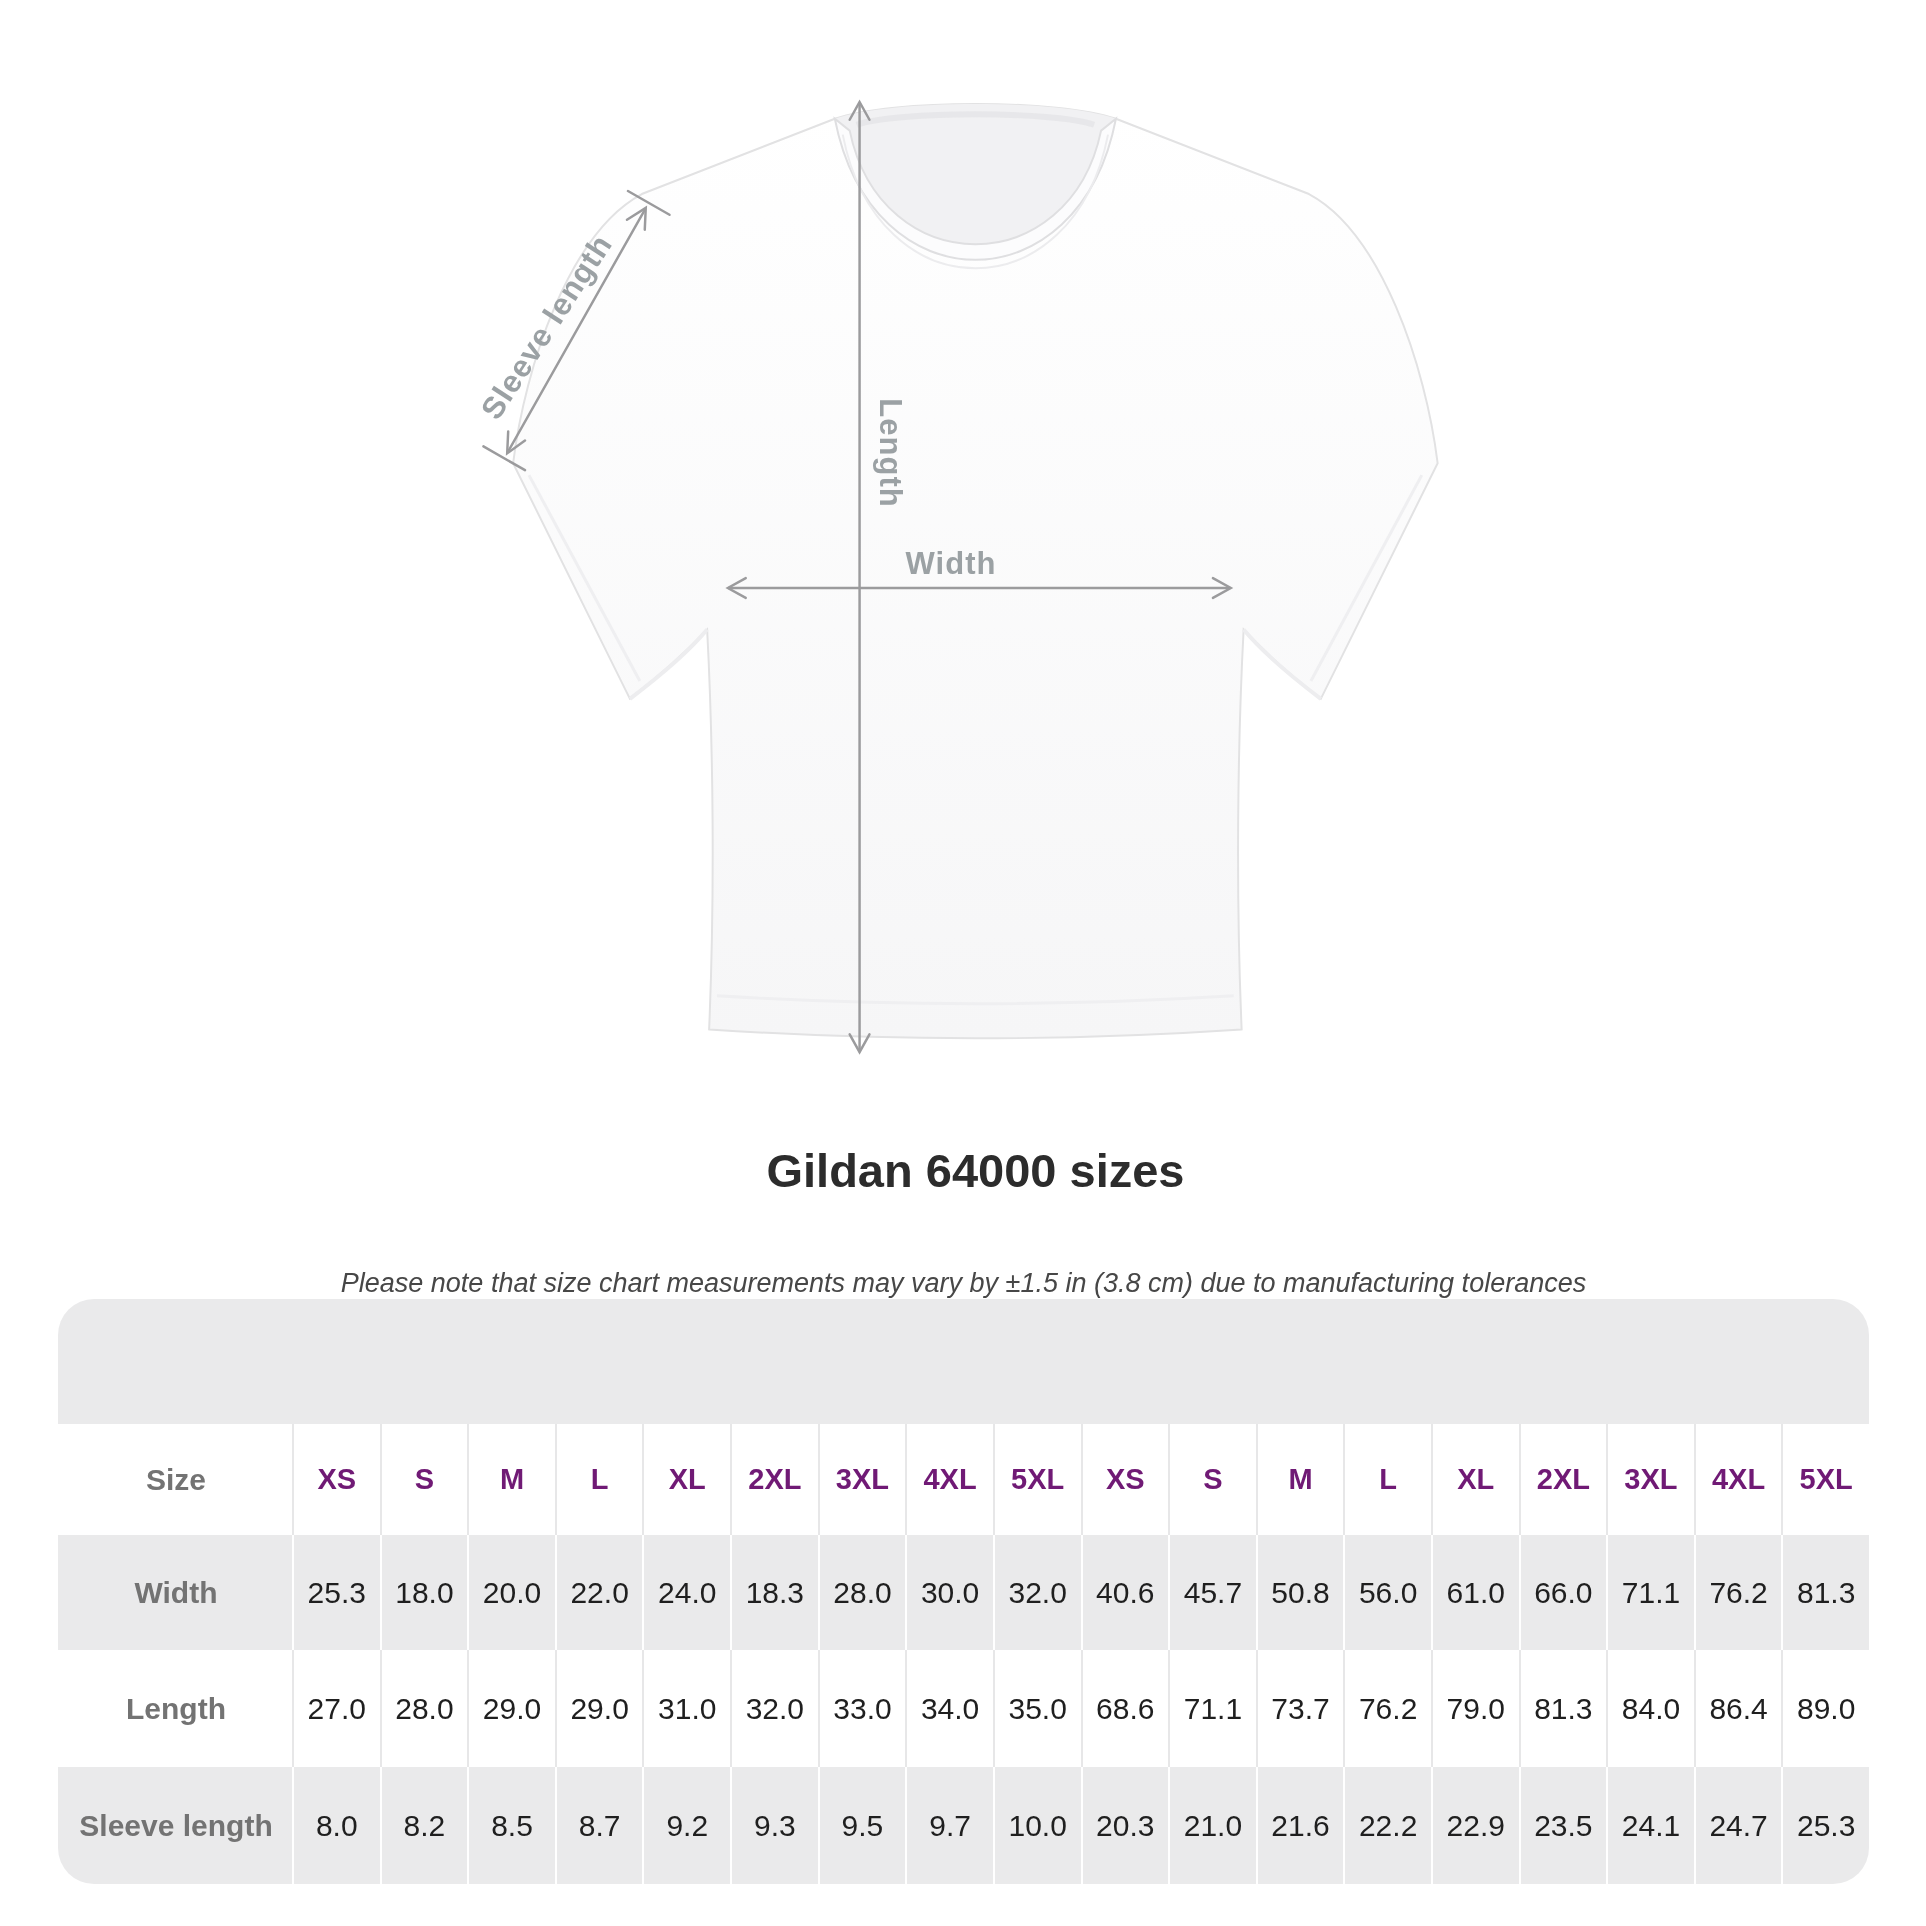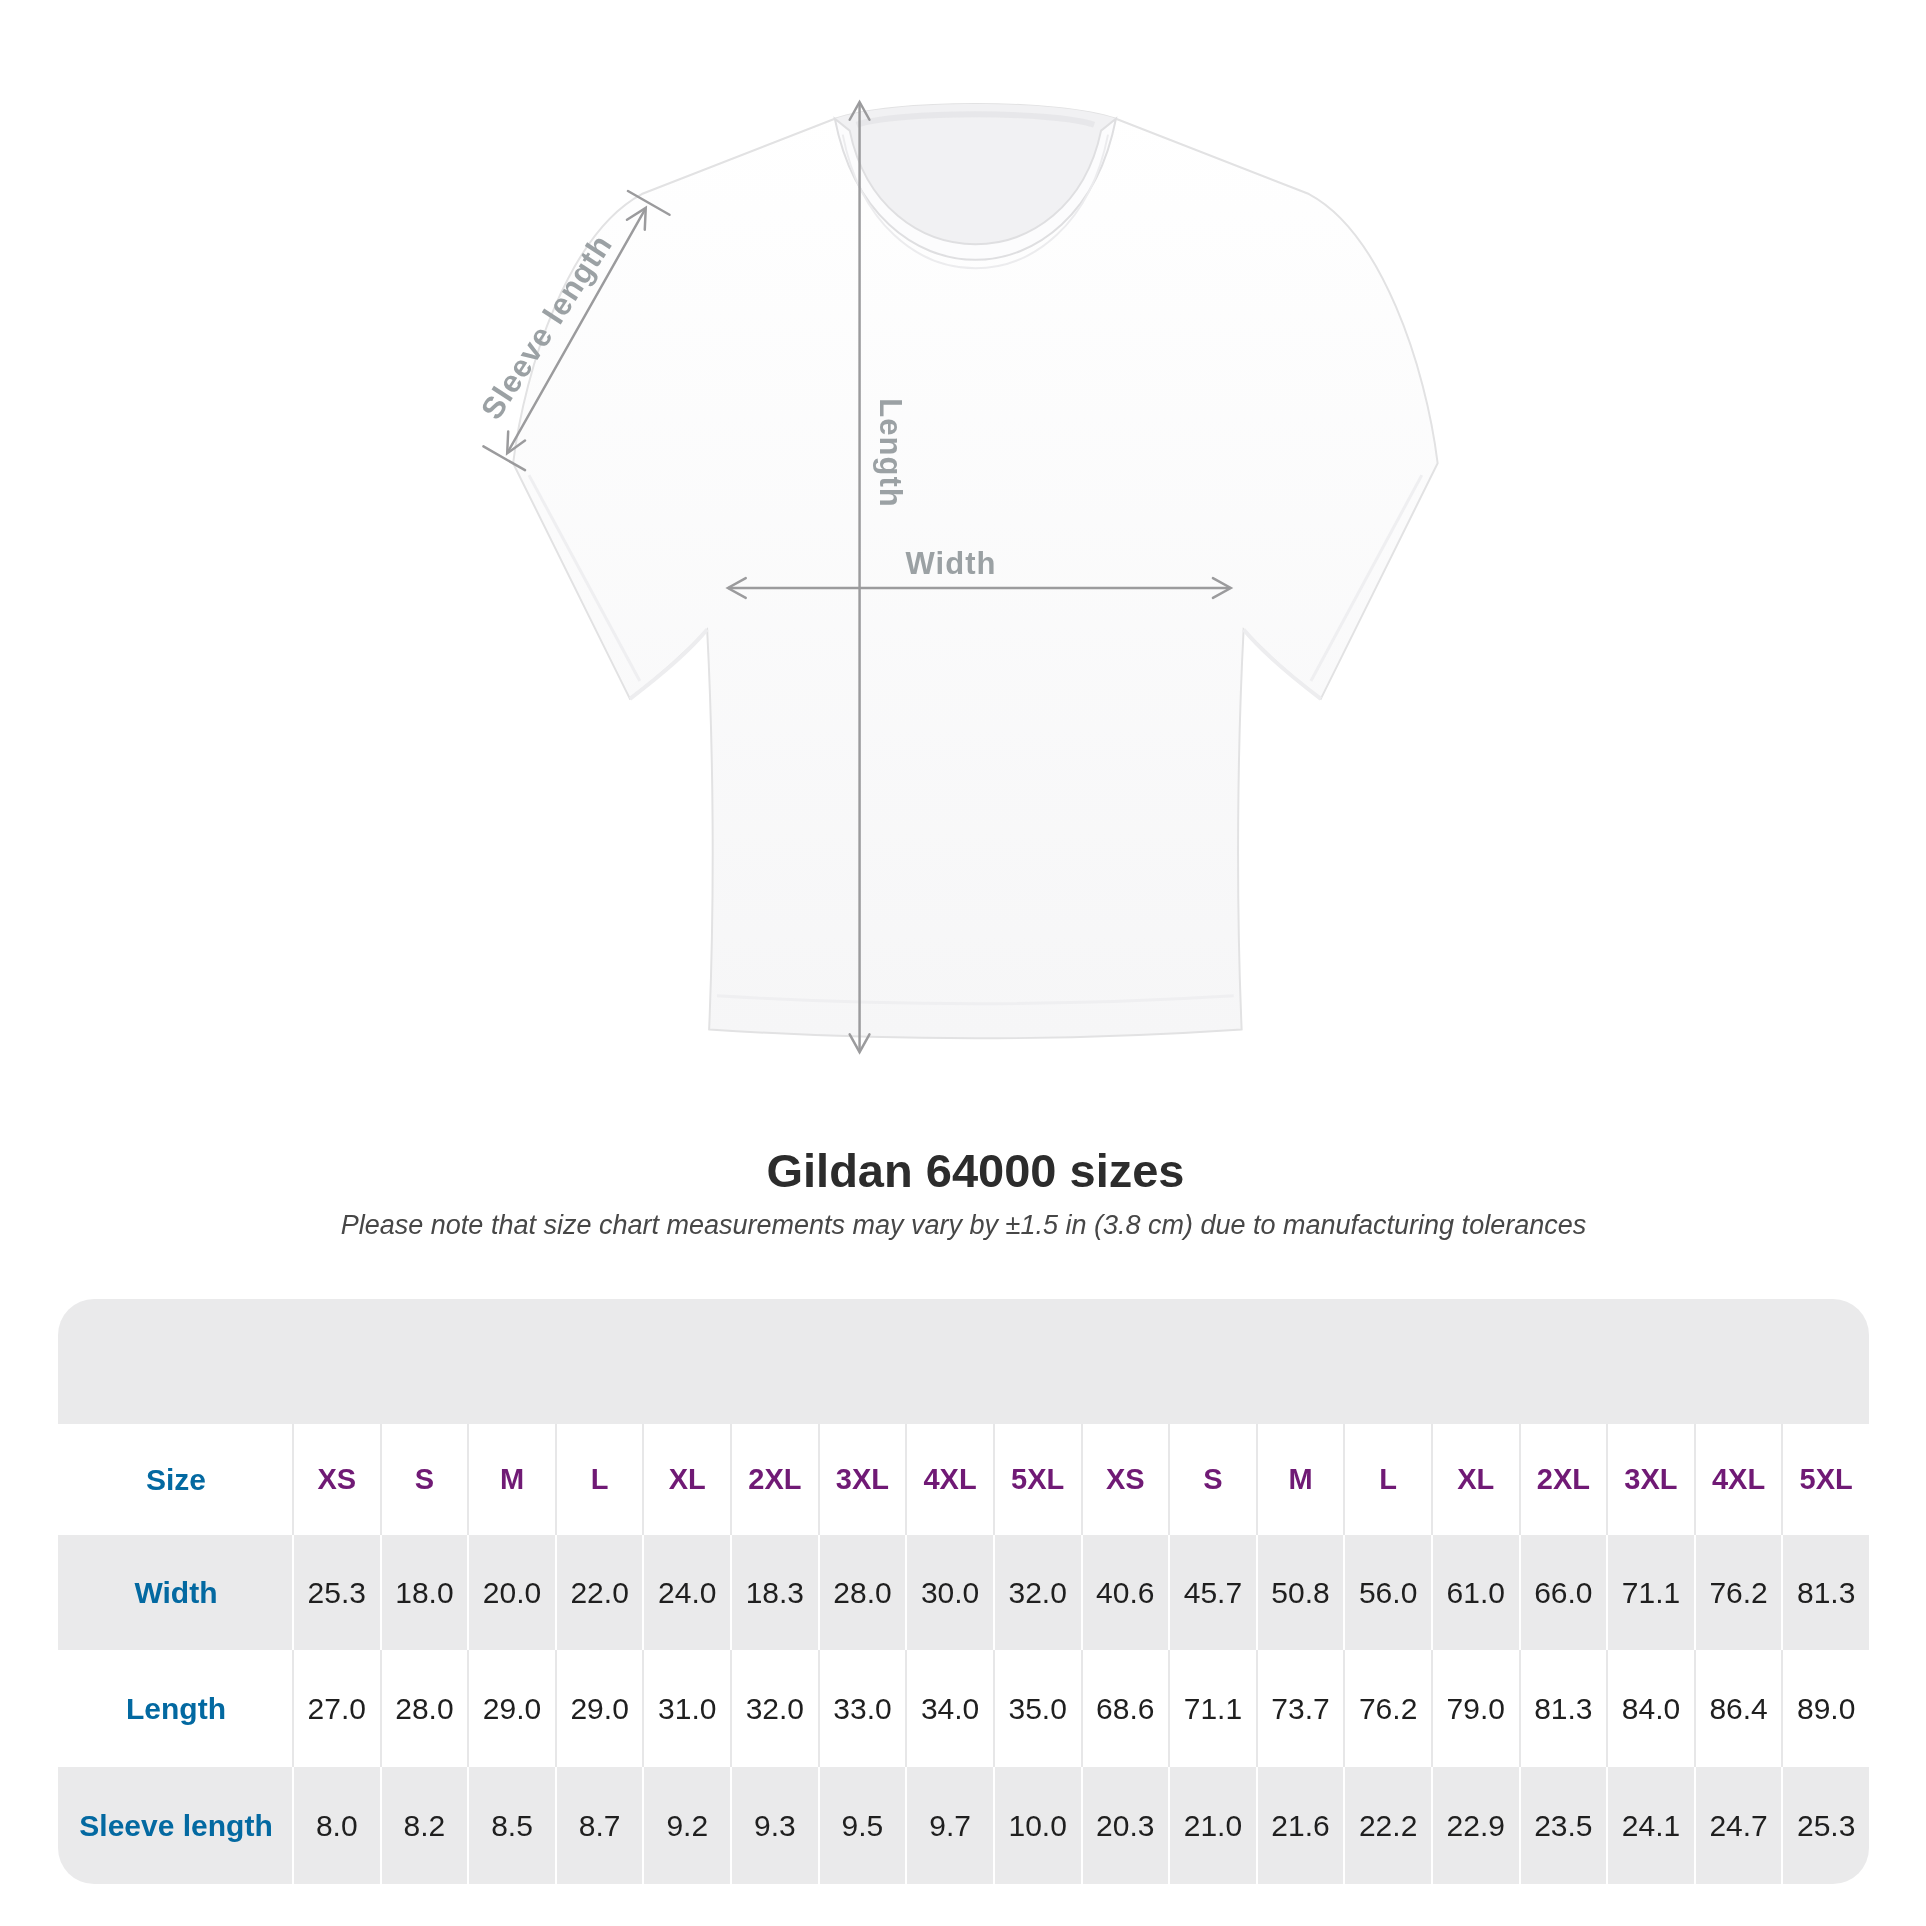--- a/index.html
+++ b/index.html
@@ -14,21 +14,21 @@
     white-space:nowrap;transform:translate(-50%,-50%);
   }
   .dim-label.rot-length{transform:translate(-50%,-50%) rotate(90deg);}
   .dim-label.rot-sleeve{transform:translate(-50%,-50%) rotate(-57deg);}
   
   .page-title{
     position:absolute;left:0;top:1131px;width:100%;text-align:center;
     font-size:47px;font-weight:700;color:#2c2c2c;margin:12px;
   }
   .page-note{
-    position:absolute;left:0;top:1210px;width:100%;text-align:center;
+    position:absolute;left:0;top:1268px;width:100%;text-align:center;
     font-size:27px;font-style:italic;color:#474747;
   }
   
   .size-table{
     position:absolute;left:58px;top:1299px;width:1811px;
     border-radius:36px;overflow:hidden;background:#ffffff;
   }
   .band{
     display:grid;grid-template-columns:234px repeat(18,1fr);
     background:#eaeaeb;height:125px;
@@ -43,21 +43,21 @@
     grid-template-rows:111px 115px 117px 117px;
   }
   .cell{
     display:flex;align-items:center;justify-content:center;
     font-size:30px;color:#1f1f1f;border-left:2px solid transparent;
   }
   .cell.w{background:#ffffff;border-left-color:#e7e7e8;}
   .cell.g{background:#eaeaeb;border-left-color:#ffffff;}
   .cell.first{border-left-color:transparent;}
   .cell.head{font-weight:700;color:#701a75;font-size:29px;}
-  .cell.rowlab{font-weight:700;color:#0369a1;font-size:30px;}
+  .cell.rowlab{font-weight:700;color:#737373;font-size:30px;}
 </style>
 </head>
 <body>
 
 <div class="stage">
 
   <svg class="diagram-svg" width="1927" height="1168" viewBox="0 0 1946 1180">
     <defs>
       <linearGradient id="shirtGrad" x1="0" y1="0" x2="0" y2="1">
         <stop offset="0" stop-color="#ffffff"></stop>

